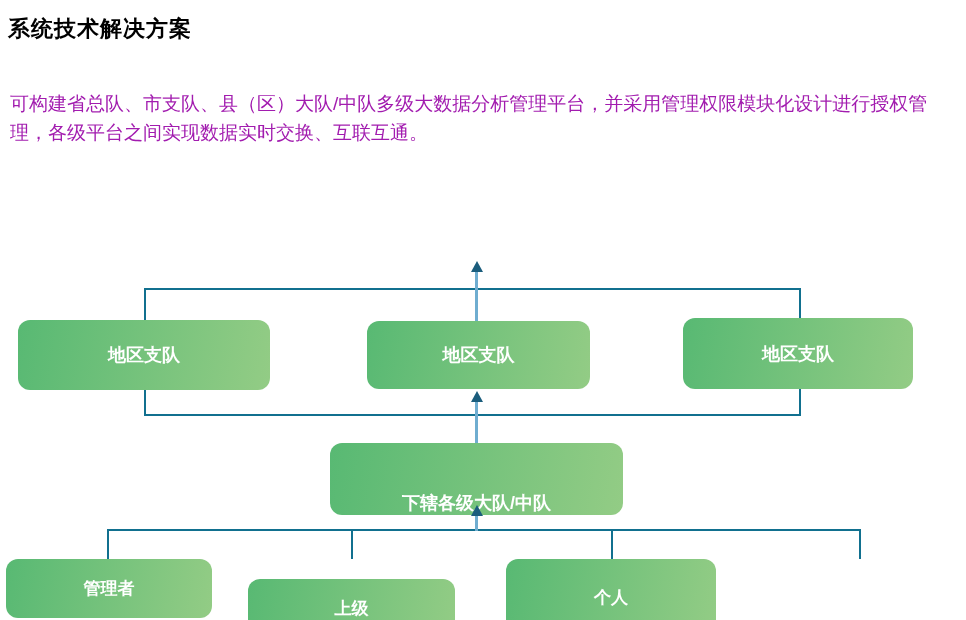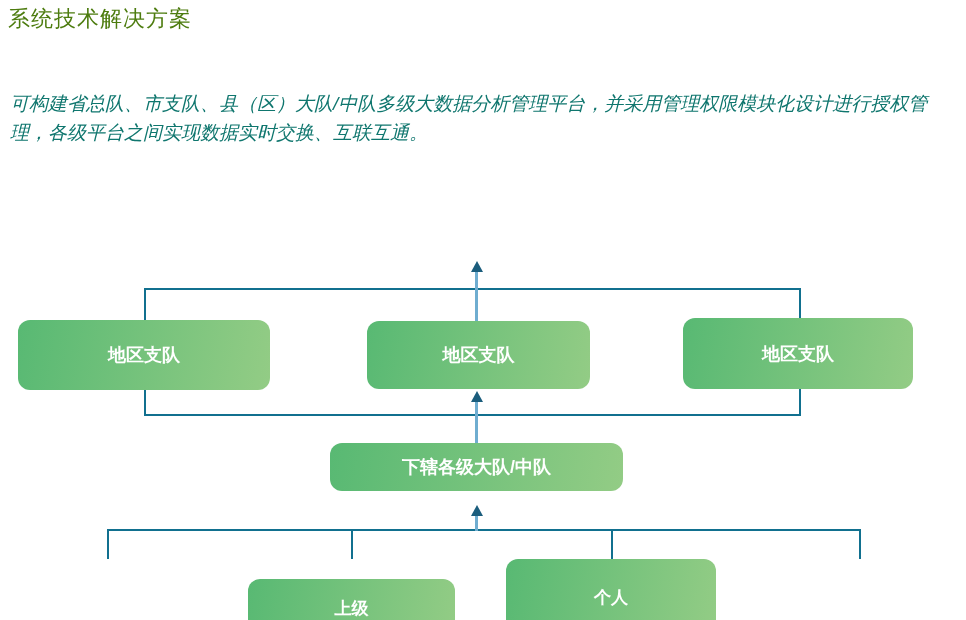--- a/index.html
+++ b/index.html
@@ -1,35 +1,35 @@
 <!DOCTYPE html>
 <html style="--node-gradient-start: #58b973; --node-gradient-end: #93cc85; --node-text: #ffffff; --connector: #11708f; --arrow-line: #6fadd0; --arrow-head: #1b5d7d; --title-text: #111111; --body-text: #828282;"><head>
 <meta charset="utf-8">
 <style>
   html,body{margin:0;padding:0;background:#ffffff;}
   body{font-family:"Liberation Sans","DejaVu Sans",sans-serif;}
   .canvas{position:relative;width:966px;height:620px;background:#ffffff;overflow:hidden;}
 
-  .page-title{position:absolute;left:8px;top:4px;font-size:22px;font-weight:normal;color:#4d7c0f;letter-spacing:1px;}
-  .page-desc{position:absolute;left:10px;top:89px;width:946px;font-size:19px;line-height:29px;color:#0f766e;font-style:italic;}
+  .page-title{position:absolute;left:8px;top:14px;font-size:22px;font-weight:bold;color:#000000;letter-spacing:1px;}
+  .page-desc{position:absolute;left:10px;top:89px;width:946px;font-size:19px;line-height:29px;color:#a21caf;}
 
   
   .line{position:absolute;background:var(--connector,#11708f);z-index:0;}
   .rect-frame{position:absolute;left:144px;top:288px;width:653px;height:124px;border:2px solid var(--connector,#11708f);z-index:0;background:transparent;}
 
   
   .node{position:absolute;z-index:1;display:flex;align-items:center;justify-content:center;
         background:linear-gradient(100deg,var(--node-gradient-start,#58b973),var(--node-gradient-end,#93cc85));
         color:var(--node-text,#ffffff);font-weight:bold;border-radius:12px;}
   .node span{text-align:center;}
   .node-hq{left:317px;top:178px;width:320px;height:82px;border-radius:15px;font-size:19px;}
   .node-reg1{left:18px;top:320px;width:252px;height:70px;font-size:18px;}
   .node-reg2{left:367px;top:321px;width:223px;height:68px;font-size:18px;}
   .node-reg3{left:683px;top:318px;width:230px;height:71px;font-size:18px;}
-  .node-sub{left:330px;top:443px;width:293px;height:48px;font-size:18px;}
+  .node-sub{left:330px;top:443px;width:293px;height:72px;font-size:18px;align-items:flex-end;}
   .node-b1{left:6px;top:559px;width:206px;height:59px;font-size:17px;}
   .node-b2{left:248px;top:559px;width:207px;height:59px;font-size:17px;margin-top:20px;}
   .node-b3{left:506px;top:559px;width:210px;height:77px;font-size:17px;}
   .node-b4{left:755px;top:559px;width:208px;height:59px;font-size:17px;}
 
   
   .arrow-up{position:absolute;z-index:2;width:12px;}
   .arrow-up .head{width:0;height:0;border-left:6px solid transparent;border-right:6px solid transparent;
                   border-bottom:11px solid var(--arrow-head,#1b5d7d);}
   .arrow-up .shaft{width:3px;margin-left:4px;background:var(--arrow-line,#6fadd0);}
@@ -79,20 +79,23 @@
     <span>地区支队</span>
   </div>
   <div class="node node-reg3">
     <span>地区支队</span>
   </div>
 
   <div class="node node-sub">
     <span>下辖各级大队/中队</span>
   </div>
 
+  <div class="node node-b1">
+    <span>管理者</span>
+  </div>
   <div class="node node-b2">
     <span>上级</span>
   </div>
   <div class="node node-b3">
     <span>个人</span>
   </div>
 
 </div>
 
 </body></html>

